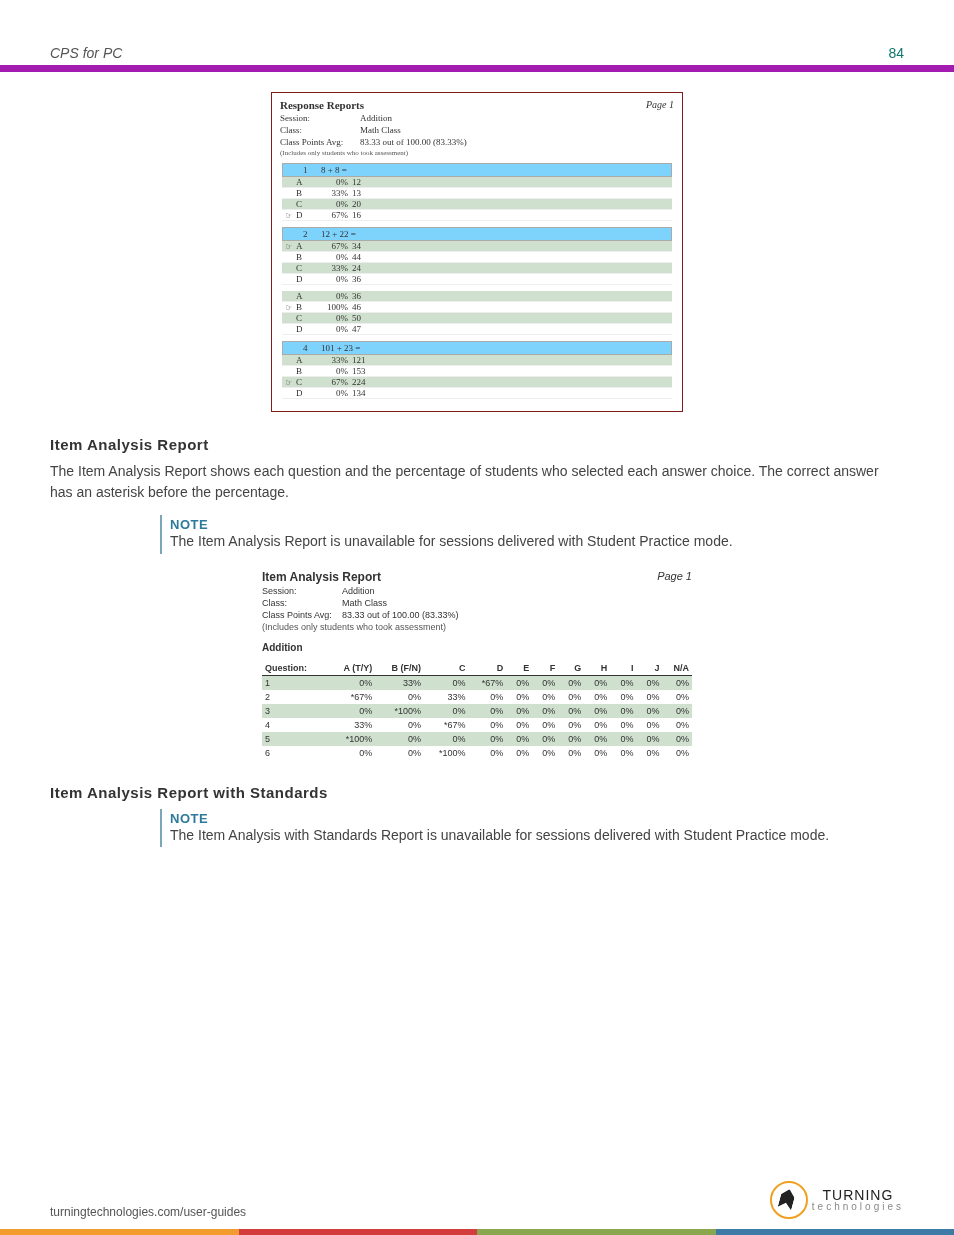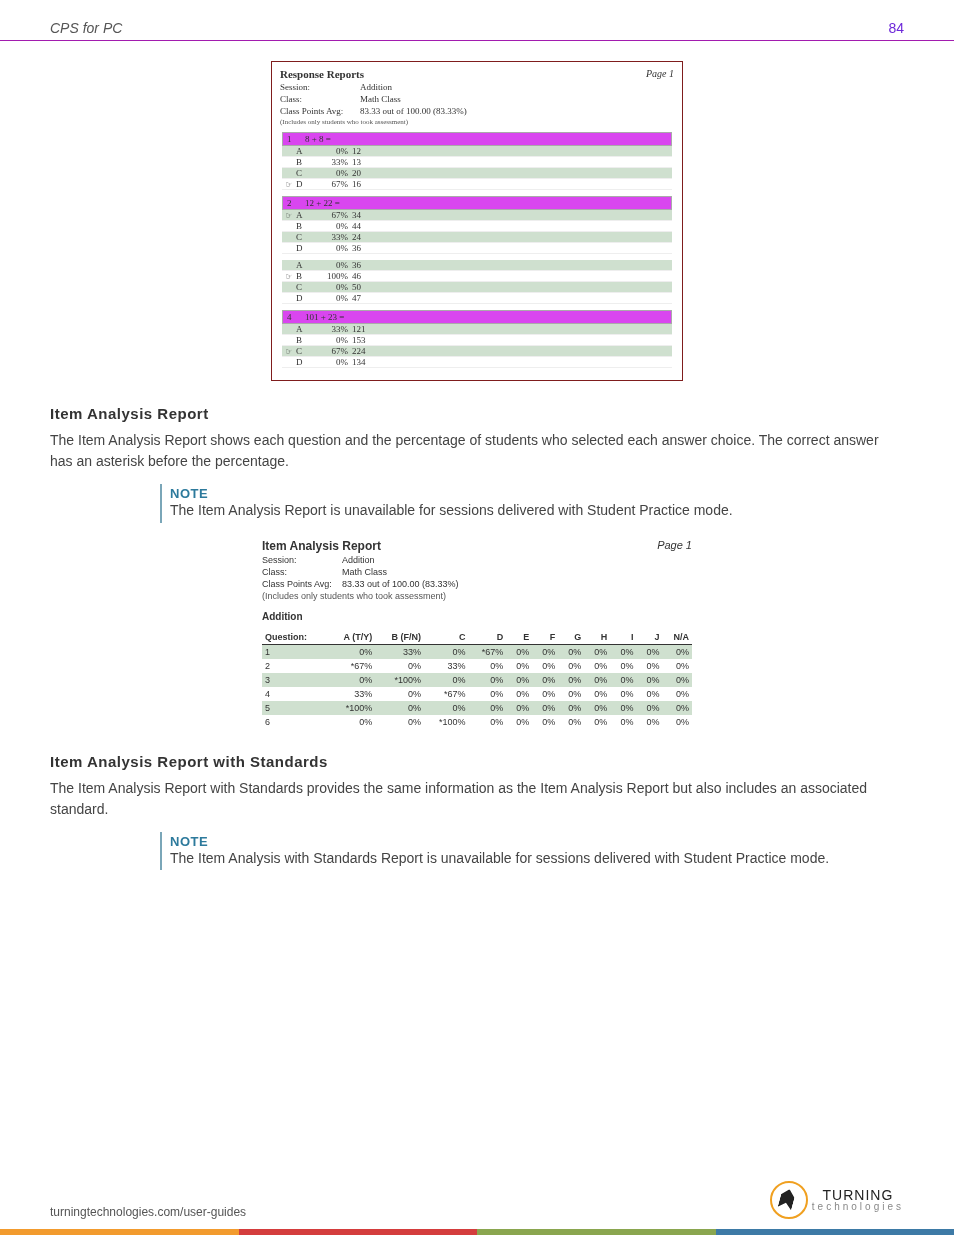--- a/index.html
+++ b/index.html
@@ -1,30 +1,30 @@
 <!DOCTYPE html>
 <html><head>
 <meta charset="utf-8">
 <style>
   html,body{margin:0;padding:0;background:#fff;font-family:Arial,Helvetica,sans-serif;color:#333;}
   .page{width:954px;margin:0 auto;position:relative;min-height:1235px;box-sizing:border-box;}
-  .header-row{display:flex;justify-content:space-between;align-items:flex-end;border-bottom:1px solid #a21caf;padding:20px 50px 4px 50px;}
+  .header-row{display:flex;justify-content:space-between;align-items:flex-end;border-bottom:7px solid #a21caf;padding:20px 50px 4px 50px;}
   .header-title{font-style:italic;color:#555;font-size:14px;}
-  .header-page{color:#6d28d9;font-size:14px;}
+  .header-page{color:#0f766e;font-size:14px;margin-top:25px;}
   .content{padding:10px 50px 120px 50px;}
   
   .report-box{border:1px solid #7f1d1d;width:410px;margin:10px auto 20px auto;font-size:9px;background:#fff;font-family:Liberation Serif, serif;}
   .report-pad{padding:6px 8px;}
   .rpt-title{font-weight:bold;font-size:11px;}
   .rpt-page{font-style:italic;float:right;font-size:10px;}
   .rpt-meta div{margin-top:2px;}
   .meta-label{display:inline-block;width:80px;}
   .tiny{font-size:7px;color:#555;}
   .q-block{margin:6px 2px;}
-  .q-head{background:#d946ef;border:1px solid #aaa;padding:1px 4px;}
+  .q-head{background:#7dd3fc;border:1px solid #aaa;padding:1px 20px;}
   .q-num{display:inline-block;width:18px;}
   .q-row{display:flex;align-items:center;border-bottom:1px solid #eee;}
   .q-row.white{background:#fff;}
   .q-row.green{background:#cfe0cf;}
   .q-ptr{width:14px;font-size:8px;color:#222;text-align:center;}
   .q-let{width:14px;}
   .q-pct{width:38px;text-align:right;padding-right:4px;}
   .q-val{width:30px;}
   
   h2.sec{font-family:Verdana,Arial,sans-serif;font-size:15px;letter-spacing:0.5px;margin:24px 0 8px 0;color:#333;}
@@ -311,21 +311,20 @@
               <td>0%</td>
               <td>0%</td>
               <td>0%</td>
               <td>0%</td>
             </tr>
           </tbody>
       </table>
     </div>
 
     <h2 class="sec">Item Analysis Report with Standards</h2>
-    <p class="body">The Item Analysis Report with Standards provides the same information as the Item Analysis Report but also includes an associated standard.</p>
     <div class="note">
       <div class="note-head">NOTE</div>
       <div class="note-body">The Item Analysis with Standards Report is unavailable for sessions delivered with Student Practice mode.</div>
     </div>
 
   </div>
 
   <div class="footer">
     <div class="footer-inner">
       <span class="footer-link">turningtechnologies.com/user-guides</span>

